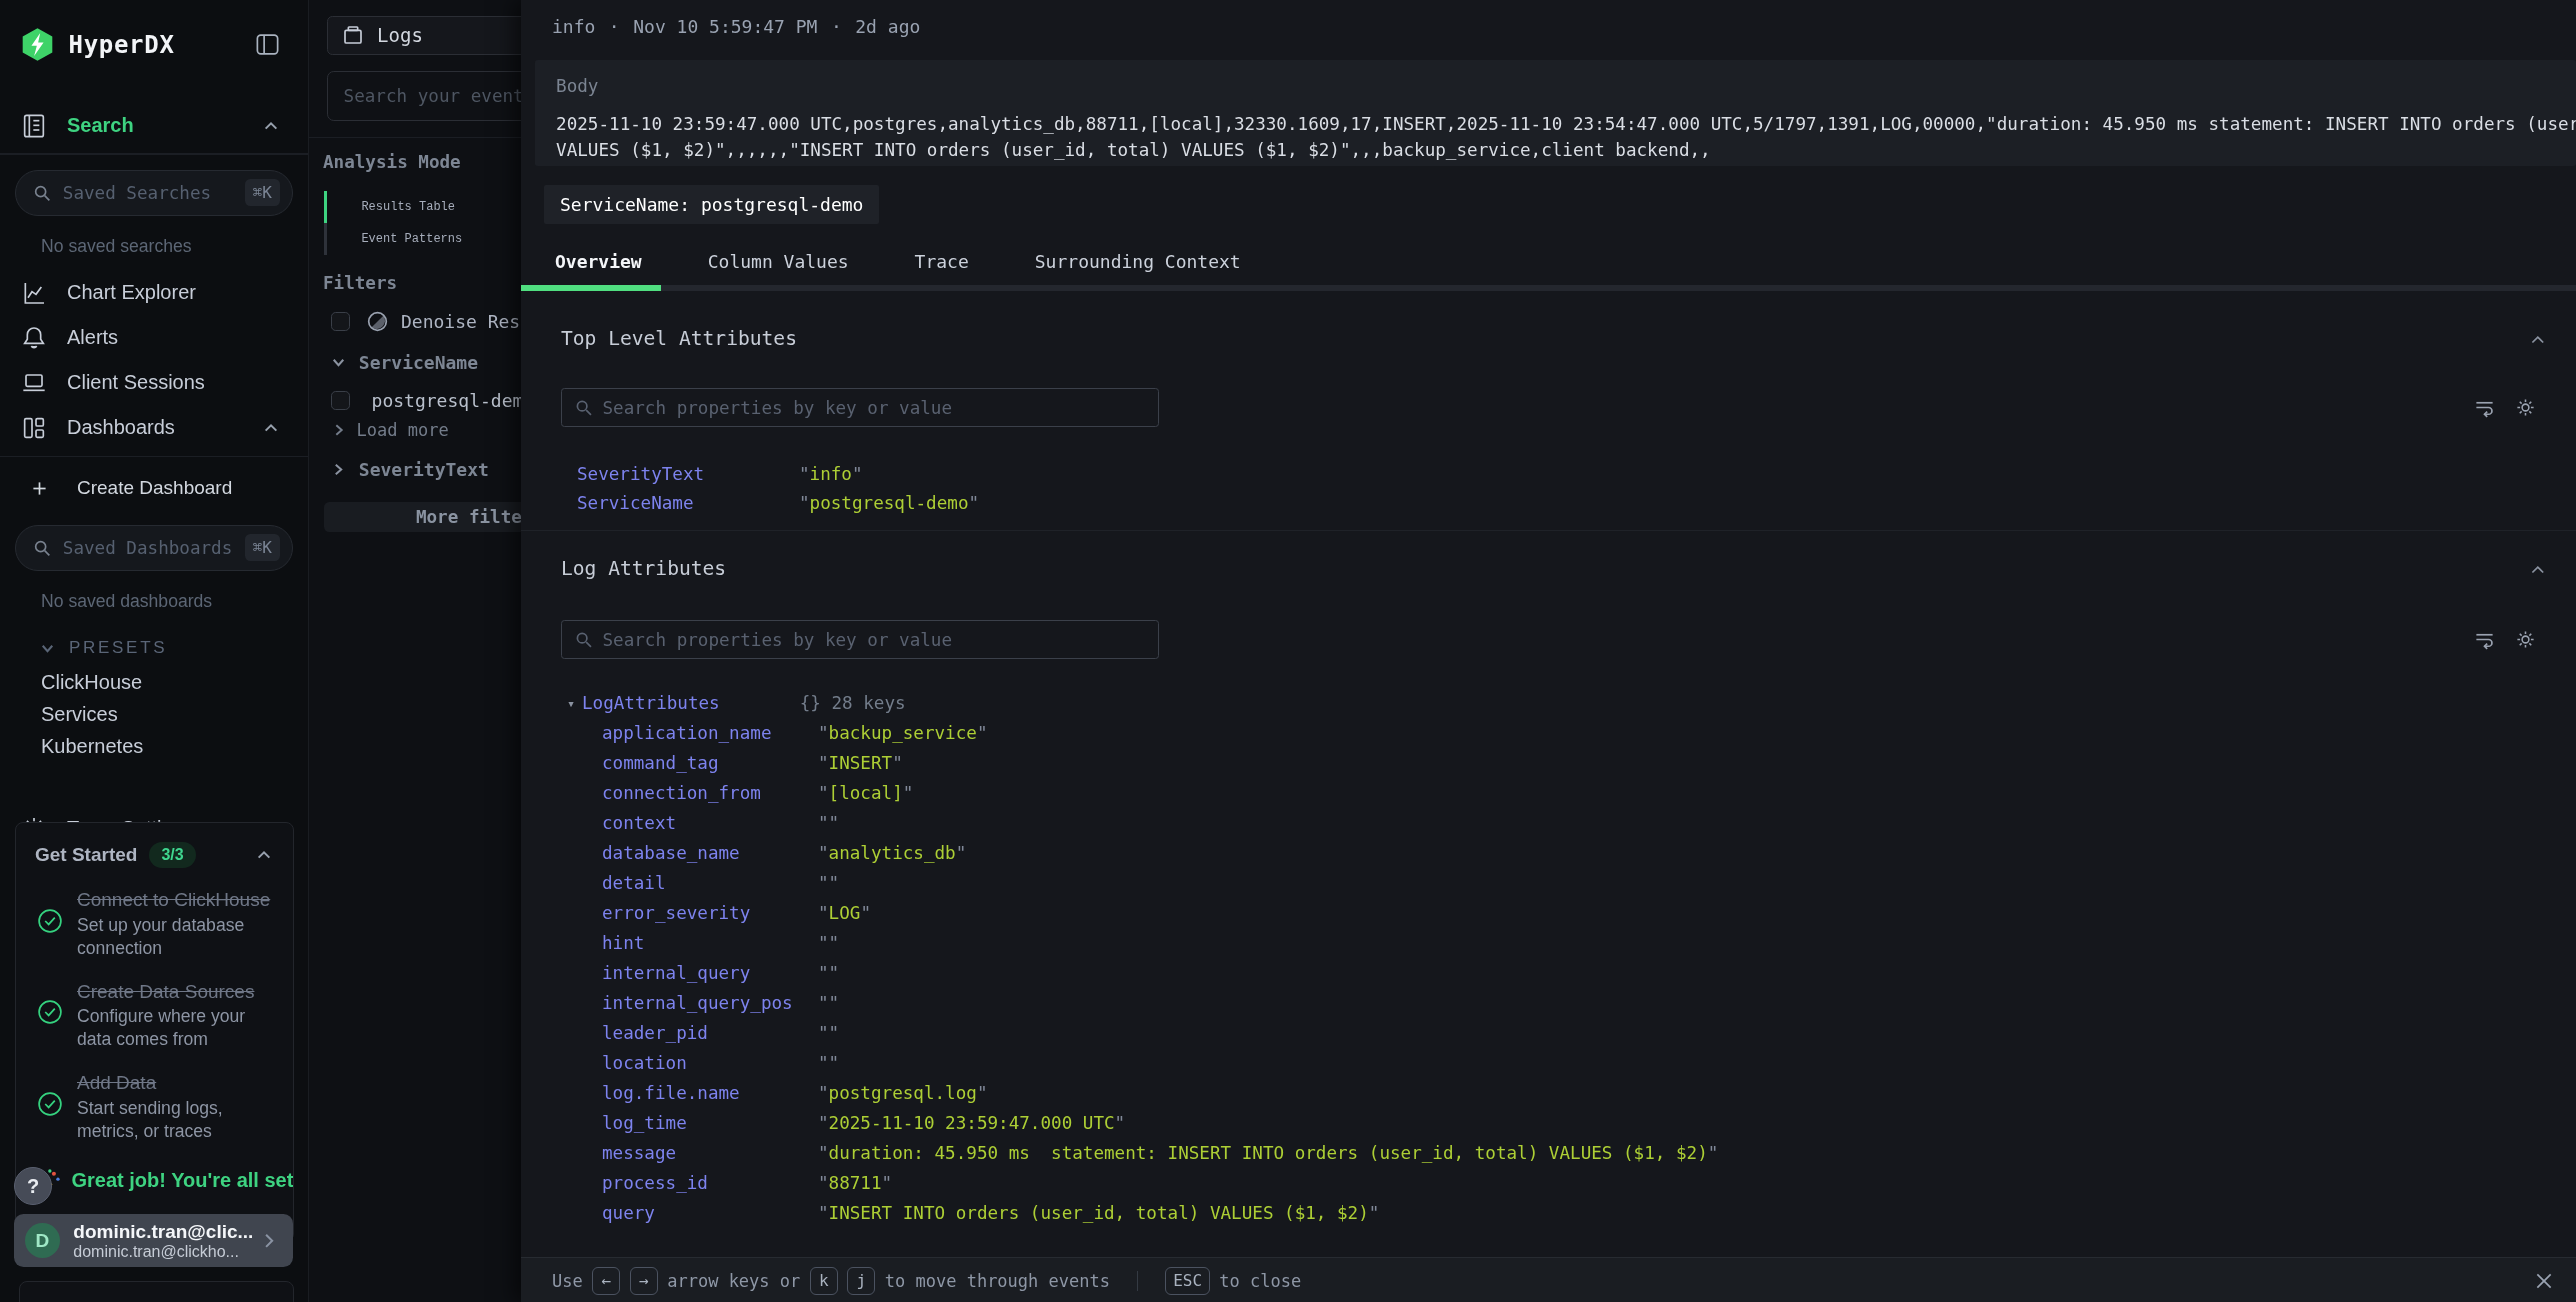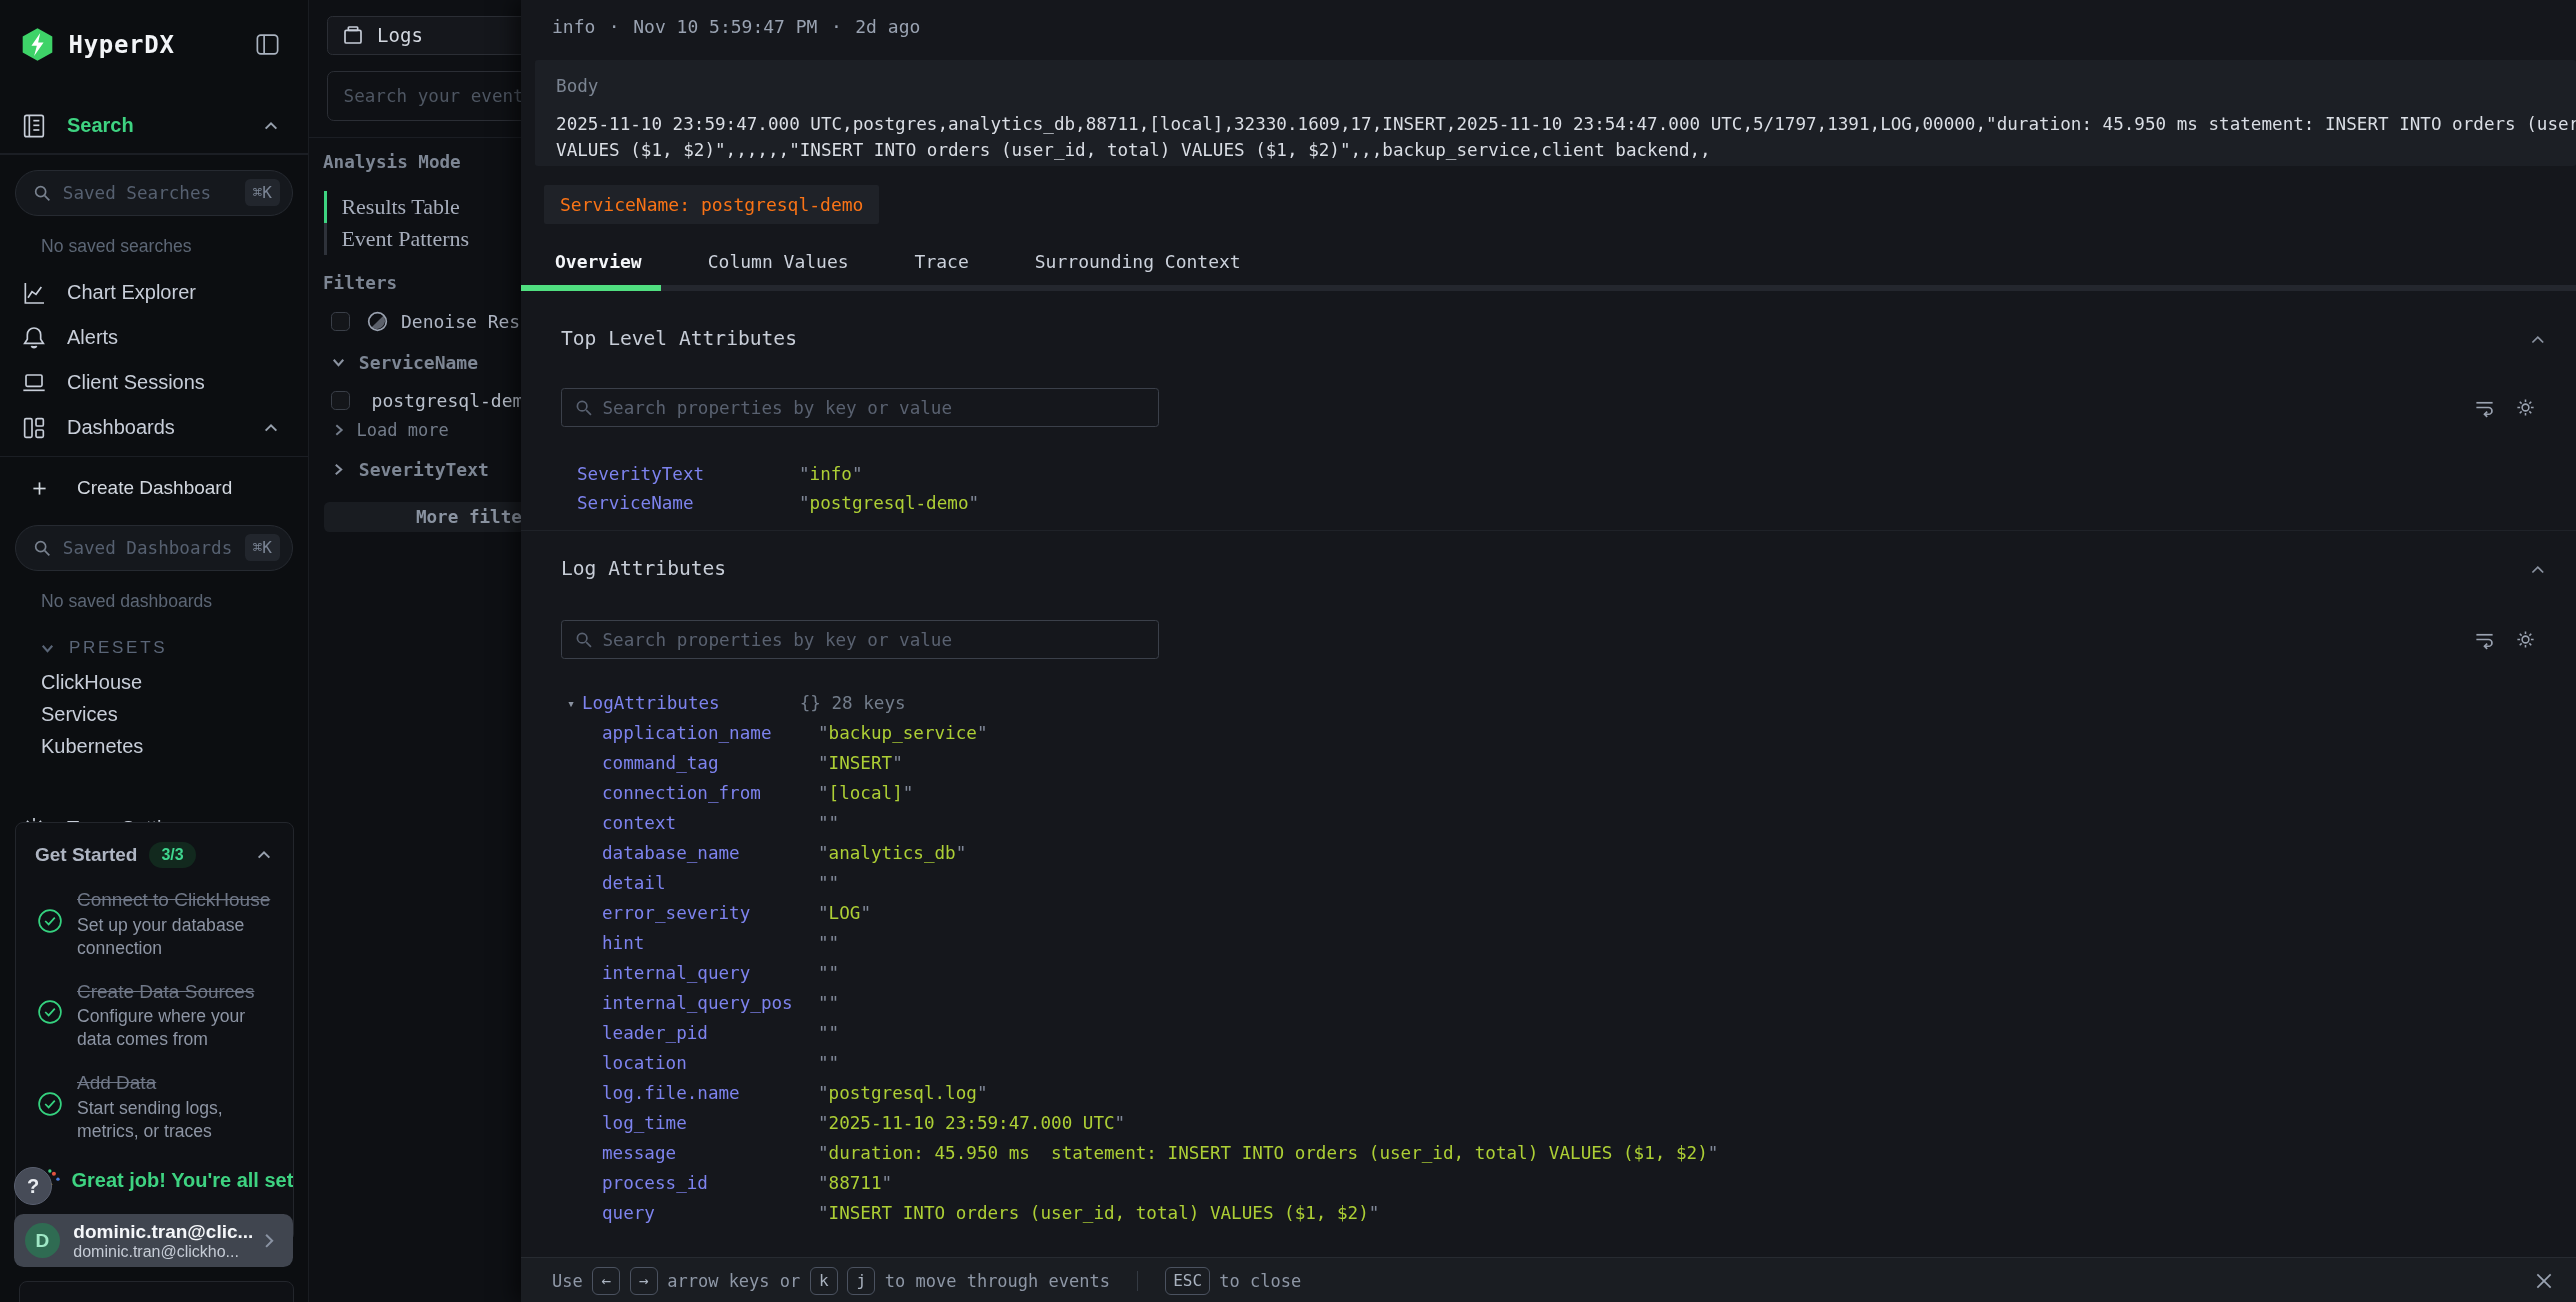--- a/index.html
+++ b/index.html
@@ -87,40 +87,40 @@
   .mid-search {
     position:absolute; left:17.6px; top:71px; width:318px; height:50px;
     border:1.4px solid #2b2e35; border-radius:6.8px; background:#0f1115;
     font-family:"DejaVu Sans Mono","Liberation Mono",monospace; font-size:17.6px; color:#aeb5c3; padding:0 16px;
   }
   .mid-search::placeholder { color:#4e5662; }
   .mid-divider { position:absolute; left:0; top:137px; width:100%; height:1.4px; background:#1b1e24; }
   .mid-h { position:absolute; left:14px; font-family:"DejaVu Sans Mono","Liberation Mono",monospace; font-weight:bold; font-size:17.6px; color:#7d8694; }
   .mode-row { position:absolute; left:15px; height:32px; display:flex; align-items:center; }
   .mode-bar { width:3.4px; height:32px; }
-  .mode-lbl { font-family:Liberation Serif, serif; font-size:22px; color:#a6adbb; margin-left:14px; white-space:nowrap; }
+  .mode-lbl { font-family:Liberation Mono, monospace; font-size:12px; color:#a6adbb; margin-left:34px; white-space:nowrap; }
   .chk { width:19px; height:19px; border:1.4px solid #3a3f48; border-radius:4.7px; background:#14161a; flex:0 0 19px; }
   .filter-row { position:absolute; display:flex; align-items:center; }
   .f-lbl { font-family:"DejaVu Sans Mono","Liberation Mono",monospace; font-size:18px; white-space:nowrap; }
   .more-btn {
     position:absolute; left:15px; top:502px; width:311px; height:30px; border-radius:5.4px;
     background:#191c21; display:flex; align-items:center; justify-content:center;
     font-family:"DejaVu Sans Mono","Liberation Mono",monospace; font-weight:bold; font-size:17.6px; color:#8a93a1;
   }
 
   
   .overlay {
     position:absolute; left:521px; top:0; width:2055px; height:1303px;
     background:#15171c; z-index:100; box-shadow:-6.8px 0 20px rgba(0,0,0,.55);
   }
   .ev-header { position:absolute; left:31px; top:16px; display:flex; gap:13.5px; font-size:18px; color:#99a2b1; }
   .body-card { position:absolute; left:13.5px; top:60px; right:0; height:106px; background:#1c1f25; border-radius:2.7px; padding:16px 0 0 21.6px; }
   .body-label { font-size:17.6px; color:#7b8492; }
   .body-lines { margin-top:15px; font-size:17.6px; line-height:26px; color:#dadee5; }
-  .svc-tag { position:absolute; left:23px; top:185px; height:39px; background:#1f2228; border-radius:2px; display:inline-flex; align-items:center; padding:0 16px; font-size:18px; color:#f97316; }
+  .svc-tag { position:absolute; left:23px; top:185px; height:39px; background:#1f2228; border-radius:2px; display:inline-flex; align-items:center; padding:0 16px; font-size:18px; color:#ffffff; }
   .tabs { position:absolute; left:17px; top:244px; display:flex; gap:32px; height:35px; align-items:center; }
   .tab { font-size:18px; color:#ccd2dc; padding:0 17px; }
   .tab.active { color:#f4f6f9; font-weight:bold; }
   .tab-track { position:absolute; left:0; top:285px; width:100%; height:6px; background:#24272e; }
   .tab-ink { position:absolute; left:0; top:0; width:140px; height:6px; background:#50df80; }
 
   .sec-title { position:absolute; left:40px; font-size:19.6px; color:#c7cdd7; }
   .collapse-btn { position:absolute; right:27px; }
   .prop-search {
     position:absolute; left:40px; width:598px; height:39px; background:transparent;

